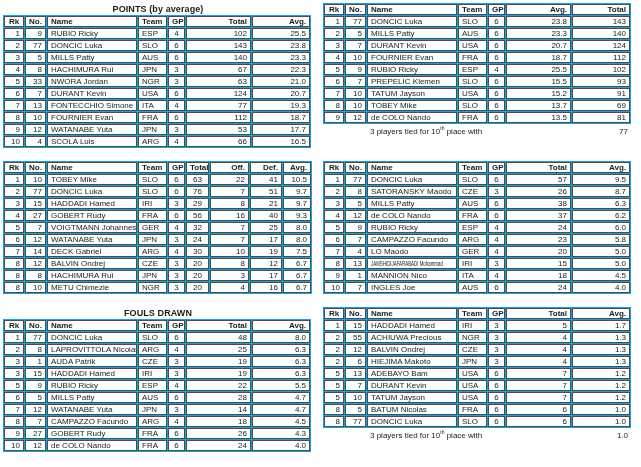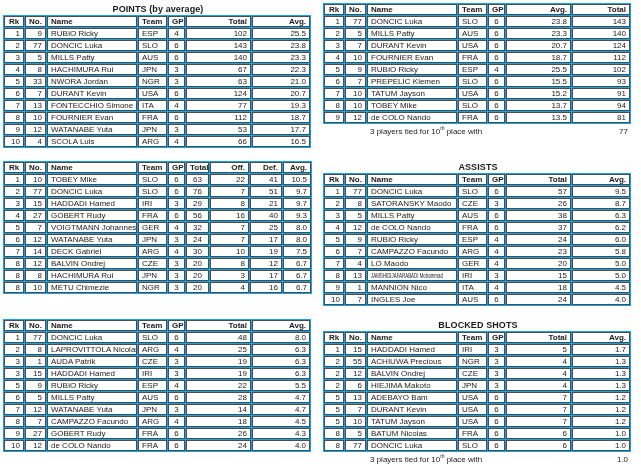--- a/index.html
+++ b/index.html
@@ -287,21 +287,21 @@
             <td>15.2</td>
             <td>91</td>
           </tr>
           <tr>
             <td>8</td>
             <td>10</td>
             <td>TOBEY Mike</td>
             <td>SLO</td>
             <td>6</td>
             <td>13.7</td>
-            <td>94</td>
+            <td>69</td>
           </tr>
           <tr>
             <td>9</td>
             <td>12</td>
             <td>de COLO Nando</td>
             <td>FRA</td>
             <td>6</td>
             <td>13.5</td>
             <td>81</td>
           </tr>
@@ -448,21 +448,20 @@
             <td>20</td>
             <td>4</td>
             <td>16</td>
             <td>6.7</td>
           </tr>
         </tbody>
       </table>
   </section>
 
   <section>
-    <div class="title">ASSISTS</div>
     <table class="t7">
       <colgroup>
         <col style="width:20px">
           <col style="width:21px">
           <col style="width:90px">
         <col style="width:29px">
           <col style="width:17px">
           <col style="width:65px">
           <col style="width:58px">
       </colgroup>
@@ -557,20 +556,138 @@
             <td>ITA</td>
             <td>4</td>
             <td>18</td>
             <td>4.5</td>
           </tr>
           <tr>
             <td>10</td>
             <td>7</td>
             <td>INGLES Joe</td>
             <td>AUS</td>
+            <td>6</td>
+            <td>24</td>
+            <td>4.0</td>
+          </tr>
+        </tbody>
+      </table>
+  </section>
+
+  <section>
+    <div class="title">FOULS DRAWN</div>
+    <table class="t7">
+      <colgroup>
+        <col style="width:20px">
+          <col style="width:21px">
+          <col style="width:90px">
+        <col style="width:29px">
+          <col style="width:17px">
+          <col style="width:65px">
+          <col style="width:58px">
+      </colgroup>
+    <thead>
+          <tr>
+            <th>Rk</th>
+            <th>No.</th>
+            <th>Name</th>
+            <th>Team</th>
+            <th>GP</th>
+            <th>Total</th>
+            <th>Avg.</th>
+          </tr>
+        </thead>
+        <tbody>
+          <tr>
+            <td>1</td>
+            <td>77</td>
+            <td>DONCIC Luka</td>
+            <td>SLO</td>
+            <td>6</td>
+            <td>48</td>
+            <td>8.0</td>
+          </tr>
+          <tr>
+            <td>2</td>
+            <td>8</td>
+            <td>LAPROVITTOLA Nicolas</td>
+            <td>ARG</td>
+            <td>4</td>
+            <td>25</td>
+            <td>6.3</td>
+          </tr>
+          <tr>
+            <td>3</td>
+            <td>1</td>
+            <td>AUDA Patrik</td>
+            <td>CZE</td>
+            <td>3</td>
+            <td>19</td>
+            <td>6.3</td>
+          </tr>
+          <tr>
+            <td>3</td>
+            <td>15</td>
+            <td>HADDADI Hamed</td>
+            <td>IRI</td>
+            <td>3</td>
+            <td>19</td>
+            <td>6.3</td>
+          </tr>
+          <tr>
+            <td>5</td>
+            <td>9</td>
+            <td>RUBIO Ricky</td>
+            <td>ESP</td>
+            <td>4</td>
+            <td>22</td>
+            <td>5.5</td>
+          </tr>
+          <tr>
+            <td>6</td>
+            <td>5</td>
+            <td>MILLS Patty</td>
+            <td>AUS</td>
+            <td>6</td>
+            <td>28</td>
+            <td>4.7</td>
+          </tr>
+          <tr>
+            <td>7</td>
+            <td>12</td>
+            <td>WATANABE Yuta</td>
+            <td>JPN</td>
+            <td>3</td>
+            <td>14</td>
+            <td>4.7</td>
+          </tr>
+          <tr>
+            <td>8</td>
+            <td>7</td>
+            <td>CAMPAZZO Facundo</td>
+            <td>ARG</td>
+            <td>4</td>
+            <td>18</td>
+            <td>4.5</td>
+          </tr>
+          <tr>
+            <td>9</td>
+            <td>27</td>
+            <td>GOBERT Rudy</td>
+            <td>FRA</td>
+            <td>6</td>
+            <td>26</td>
+            <td>4.3</td>
+          </tr>
+          <tr>
+            <td>10</td>
+            <td>12</td>
+            <td>de COLO Nando</td>
+            <td>FRA</td>
             <td>6</td>
             <td>24</td>
             <td>4.0</td>
           </tr>
         </tbody>
       </table>
   </section>
 
   <section>
     <table class="t7">
@@ -590,138 +707,20 @@
             <th>Name</th>
             <th>Team</th>
             <th>GP</th>
             <th>Total</th>
             <th>Avg.</th>
           </tr>
         </thead>
         <tbody>
           <tr>
             <td>1</td>
-            <td>77</td>
-            <td>DONCIC Luka</td>
-            <td>SLO</td>
-            <td>6</td>
-            <td>48</td>
-            <td>8.0</td>
-          </tr>
-          <tr>
-            <td>2</td>
-            <td>8</td>
-            <td>LAPROVITTOLA Nicolas</td>
-            <td>ARG</td>
-            <td>4</td>
-            <td>25</td>
-            <td>6.3</td>
-          </tr>
-          <tr>
-            <td>3</td>
-            <td>1</td>
-            <td>AUDA Patrik</td>
-            <td>CZE</td>
-            <td>3</td>
-            <td>19</td>
-            <td>6.3</td>
-          </tr>
-          <tr>
-            <td>3</td>
-            <td>15</td>
-            <td>HADDADI Hamed</td>
-            <td>IRI</td>
-            <td>3</td>
-            <td>19</td>
-            <td>6.3</td>
-          </tr>
-          <tr>
-            <td>5</td>
-            <td>9</td>
-            <td>RUBIO Ricky</td>
-            <td>ESP</td>
-            <td>4</td>
-            <td>22</td>
-            <td>5.5</td>
-          </tr>
-          <tr>
-            <td>6</td>
-            <td>5</td>
-            <td>MILLS Patty</td>
-            <td>AUS</td>
-            <td>6</td>
-            <td>28</td>
-            <td>4.7</td>
-          </tr>
-          <tr>
-            <td>7</td>
-            <td>12</td>
-            <td>WATANABE Yuta</td>
-            <td>JPN</td>
-            <td>3</td>
-            <td>14</td>
-            <td>4.7</td>
-          </tr>
-          <tr>
-            <td>8</td>
-            <td>7</td>
-            <td>CAMPAZZO Facundo</td>
-            <td>ARG</td>
-            <td>4</td>
-            <td>18</td>
-            <td>4.5</td>
-          </tr>
-          <tr>
-            <td>9</td>
-            <td>27</td>
-            <td>GOBERT Rudy</td>
-            <td>FRA</td>
-            <td>6</td>
-            <td>26</td>
-            <td>4.3</td>
-          </tr>
-          <tr>
-            <td>10</td>
-            <td>12</td>
-            <td>de COLO Nando</td>
-            <td>FRA</td>
-            <td>6</td>
-            <td>24</td>
-            <td>4.0</td>
-          </tr>
-        </tbody>
-      </table>
-  </section>
-
-  <section>
-    <div class="title">BLOCKED SHOTS</div>
-    <table class="t7">
-      <colgroup>
-        <col style="width:20px">
-          <col style="width:21px">
-          <col style="width:90px">
-        <col style="width:29px">
-          <col style="width:17px">
-          <col style="width:65px">
-          <col style="width:58px">
-      </colgroup>
-    <thead>
-          <tr>
-            <th>Rk</th>
-            <th>No.</th>
-            <th>Name</th>
-            <th>Team</th>
-            <th>GP</th>
-            <th>Total</th>
-            <th>Avg.</th>
-          </tr>
-        </thead>
-        <tbody>
-          <tr>
-            <td>1</td>
             <td>15</td>
             <td>HADDADI Hamed</td>
             <td>IRI</td>
             <td>3</td>
             <td>5</td>
             <td>1.7</td>
           </tr>
           <tr>
             <td>2</td>
             <td>55</td>

